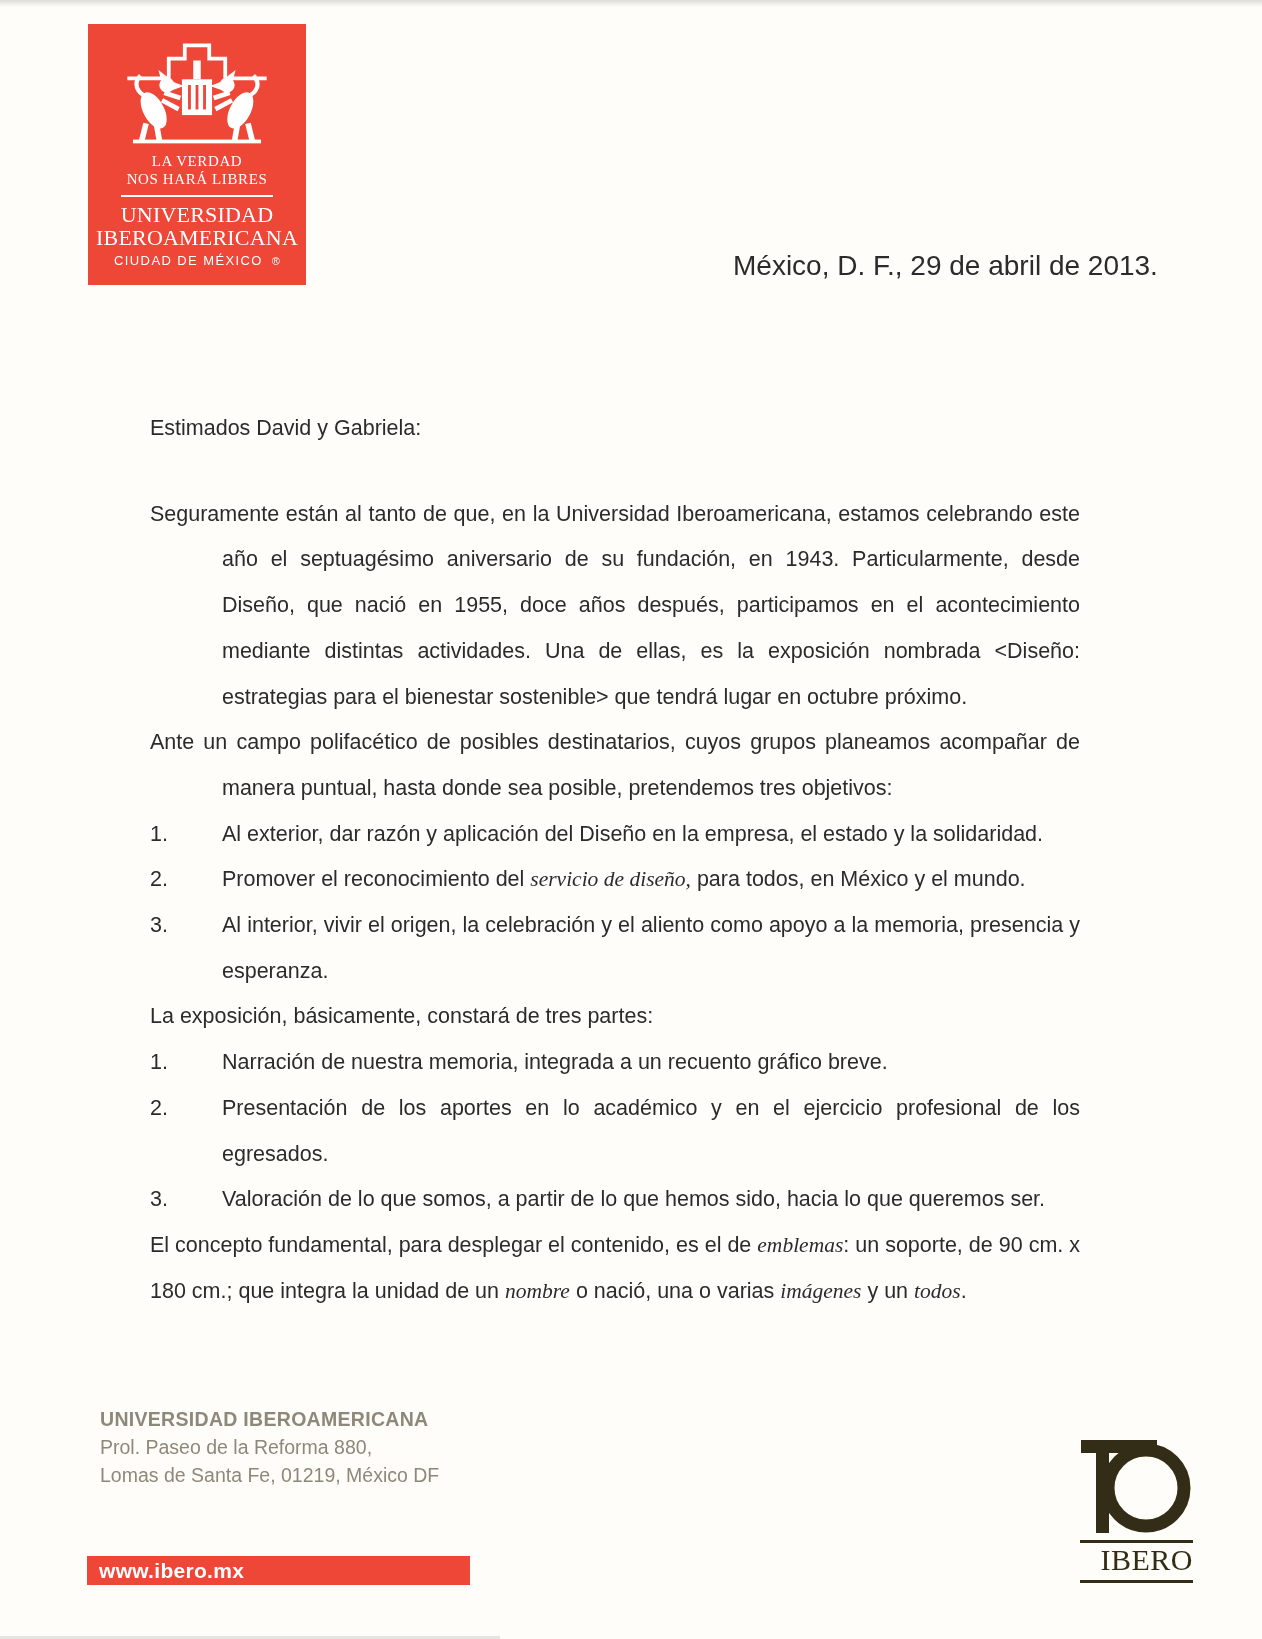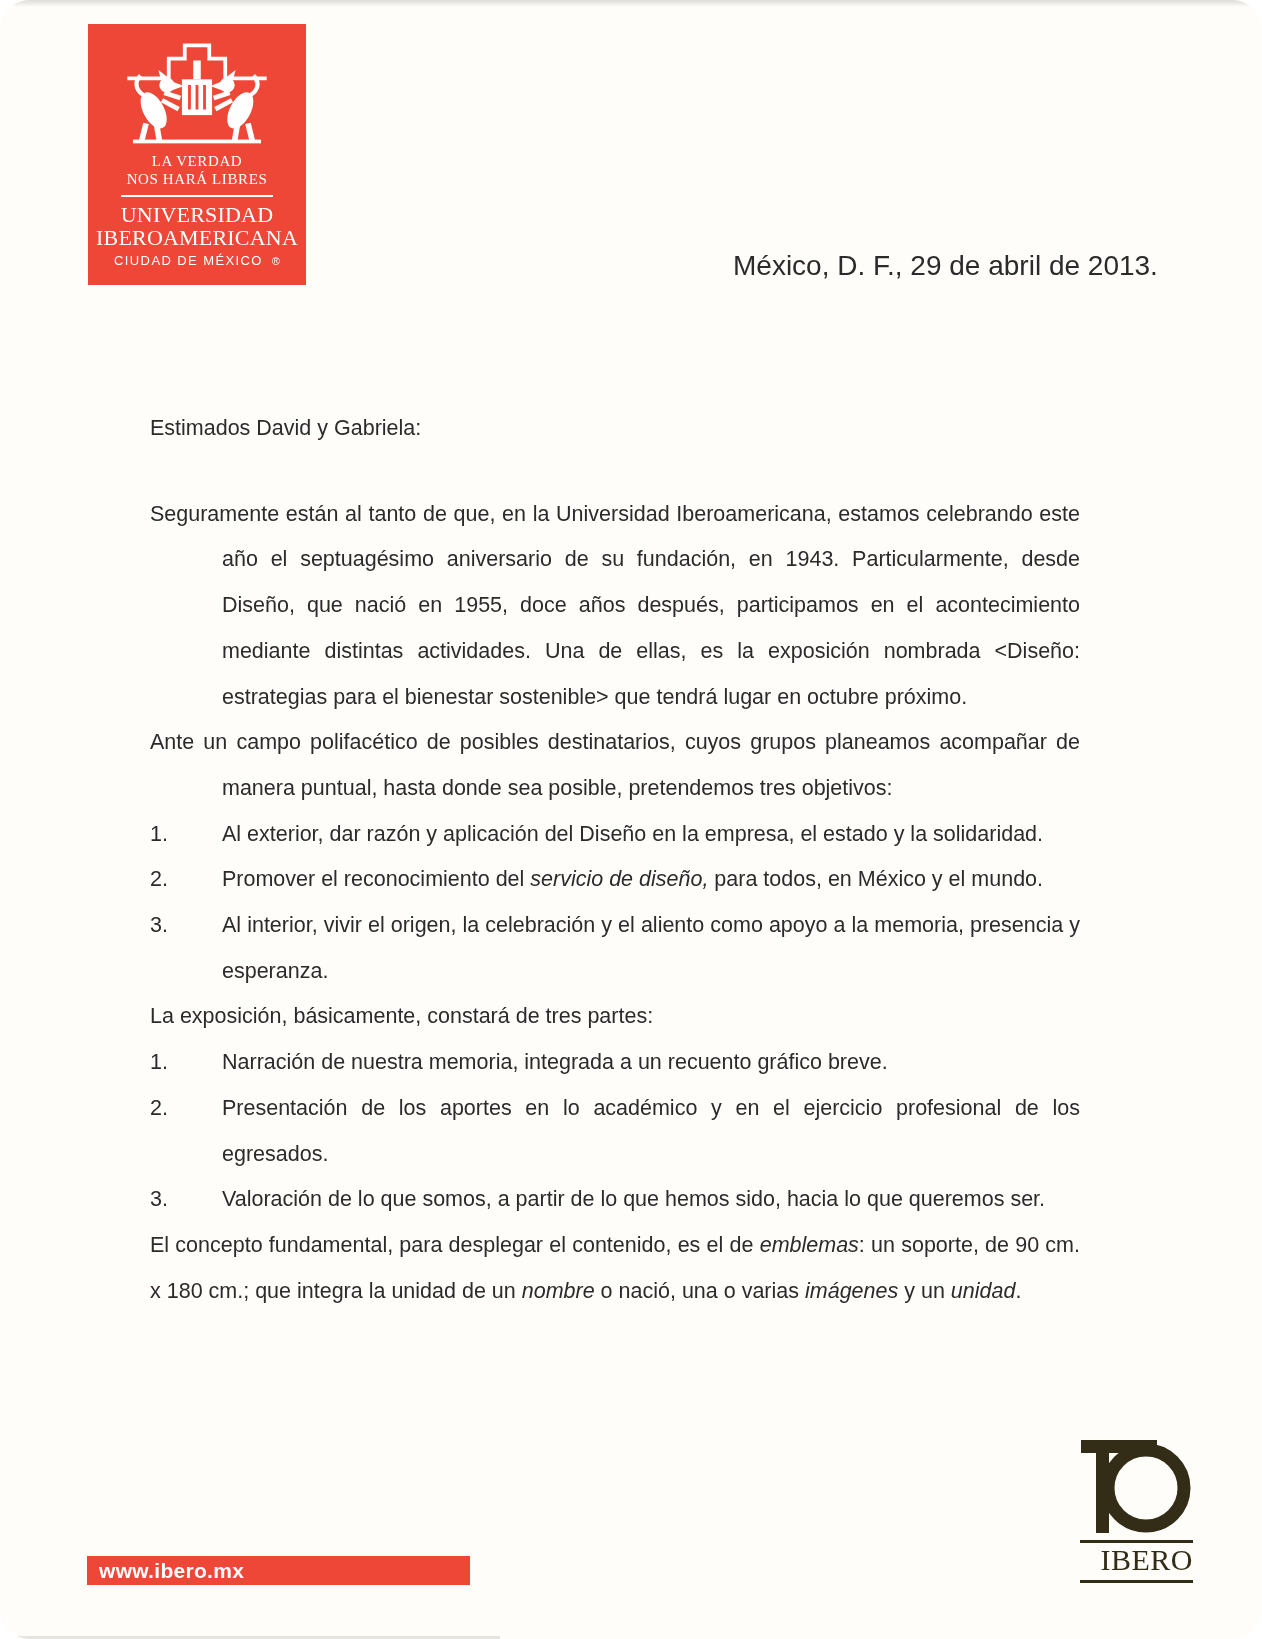--- a/index.html
+++ b/index.html
@@ -11,21 +11,20 @@
   }
   *{margin:0;padding:0;box-sizing:border-box;}
   html,body{background:#ffffff;}
   .page{
     position:relative;
     width:1262px;height:1639px;
     background:var(--paper);
     overflow:hidden;
     font-family:"Liberation Sans","DejaVu Sans",sans-serif;
     color:var(--ink);
-    border-radius:30px;
   }
   .scan-edge-top{
     position:absolute;left:0;top:0;width:1262px;height:7px;
     background:linear-gradient(to bottom,#c2bfb9,rgba(255,255,255,0));
     opacity:.55;
   }
   .scan-edge-bottom{
     position:absolute;left:0;bottom:0;width:500px;height:3px;
     background:#d6d3cc;opacity:.6;
   }
@@ -64,21 +63,21 @@
   
   .body{
     position:absolute;left:150px;top:406px;width:930px;
     font-size:21.5px;line-height:45.7px;
   }
   .salutation{margin-bottom:40px;}
   .para{text-align:justify;}
   .hang{padding-left:72px;text-indent:-72px;}
   .oli{position:relative;padding-left:72px;text-align:justify;}
   .oli .num{position:absolute;left:0;top:0;}
-  em{font-style:italic;}
+  em{font-style:italic;font-family:Liberation Serif, serif;}
 
   
   .footer-block{
     position:absolute;left:100px;top:1405px;
     color:var(--footer-text);
     font-size:19.5px;line-height:28px;
   }
   .footer-org{font-weight:bold;letter-spacing:.3px;}
   .website-bar{
     position:absolute;left:87px;top:1556px;width:383px;height:29px;
@@ -176,23 +175,28 @@
     </div>
     <div class="oli">
       <span class="num">2.</span>
       <span>Presentación de los aportes en lo académico y en el ejercicio profesional de los egresados.</span>
     </div>
     <div class="oli">
       <span class="num">3.</span>
       <span>Valoración de lo que somos, a partir de lo que hemos sido, hacia lo que queremos ser.</span>
     </div>
 
-    <p class="para"><span>El concepto fundamental, para desplegar el contenido, es el de </span><em>emblemas</em><span>: un soporte, de 90 cm. x 180 cm.; que integra la unidad de un </span><em>nombre</em><span> o nació, una o varias </span><em>imágenes</em><span> y un </span><em>unidad</em><span>.</span></p>
-  </div>
-
+    <p class="para"><span>El concepto fundamental, para desplegar el contenido, es el de </span><em>emblemas</em><span>: un soporte, de 90 cm. x 180 cm.; que integra la unidad de un </span><em>nombre</em><span> o nació, una o varias </span><em>imágenes</em><span> y un </span><em>todos</em><span>.</span></p>
+  </div>
+
+  <div class="footer-block">
+    <div class="footer-org">UNIVERSIDAD IBEROAMERICANA</div>
+    <div>Prol. Paseo de la Reforma 880,</div>
+    <div>Lomas de Santa Fe, 01219, México DF</div>
+  </div>
 
   <div class="website-bar">
     <span>www.ibero.mx</span>
   </div>
 
   <svg class="anniv-mark" viewBox="0 0 112 100" width="114" height="100" aria-hidden="true">
     <circle cx="67" cy="52" r="38" fill="none" stroke="var(--logo-dark)" stroke-width="13"></circle>
     <rect x="17" y="4" width="13" height="93" fill="var(--logo-dark)"></rect>
     <rect x="2" y="4" width="76" height="13" fill="var(--logo-dark)"></rect>
   </svg>

